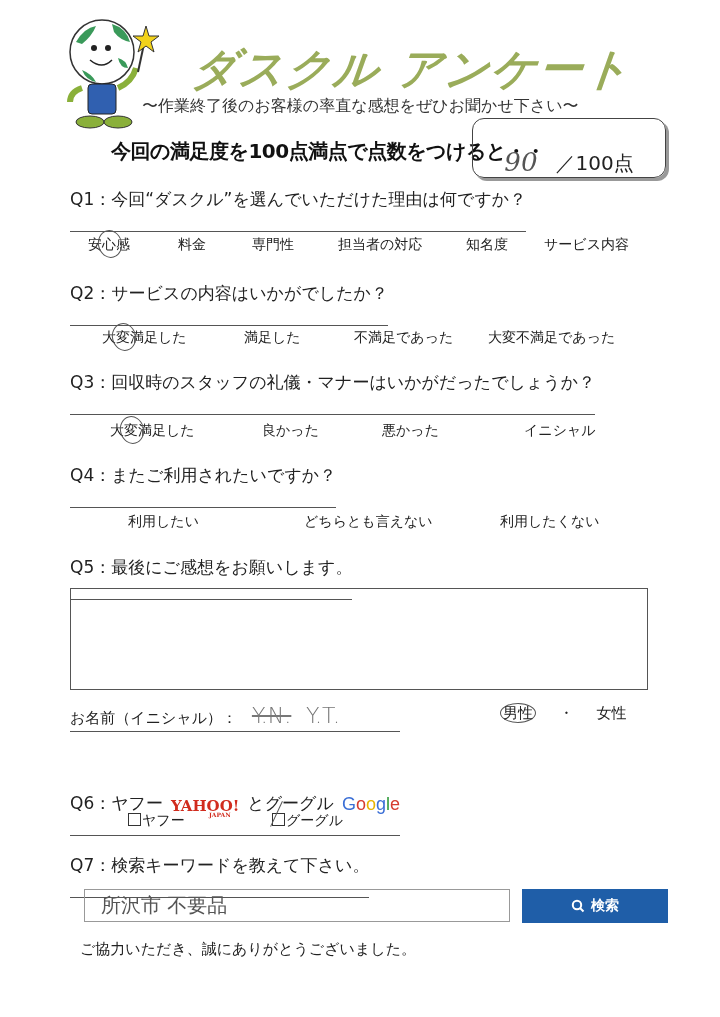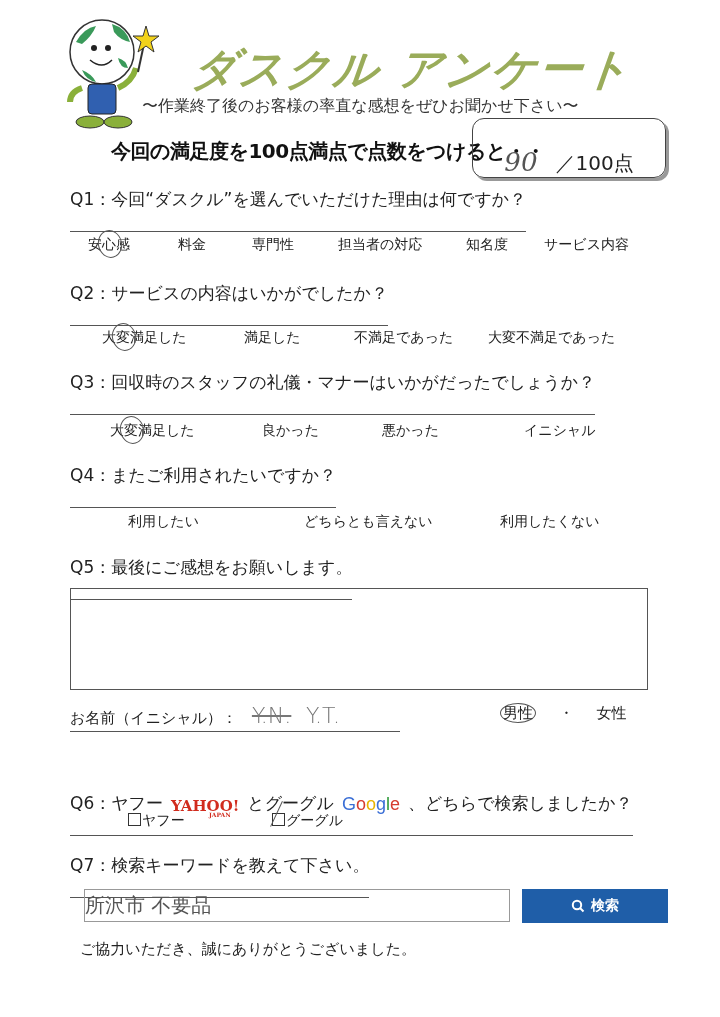--- a/index.html
+++ b/index.html
@@ -44,21 +44,21 @@
   .strike { text-decoration: line-through; }
   .gender { left: 500px; top: 704px; font-size: 15px; white-space: nowrap; }
   .gender span { margin-right: 18px; }
   .gender .sel { border: 1.2px solid #555; border-radius: 50%; padding: 0 2px; }
   .yahoo { color: #d12c1e; font-family: "DejaVu Serif", serif; font-weight: bold; font-size: 15px; position: relative; }
   .yahoo small { position: absolute; left: 38px; top: 14px; font-size: 6px; }
   .google { font-family: Liberation Sans, sans-serif; font-size: 18px; }
   .g1 { color: #3b6fd6; } .g2 { color: #d63b2f; } .g3 { color: #e8b300; } .g4 { color: #3b6fd6; } .g5 { color: #2e9a3b; } .g6 { color: #d63b2f; }
   .search-input {
     left: 84px; top: 889px; width: 426px; height: 33px; border: 1px solid #999;
-    font-size: 20px; color: #555; box-sizing: border-box; line-height: 31px;
+    font-size: 20px; color: #555; padding-left: 16px; box-sizing: border-box; line-height: 31px;
   }
   .search-btn {
     left: 522px; top: 889px; width: 146px; height: 34px; background: #1f5ea8; color: #fff;
     font-size: 14px; font-weight: bold; display: flex; align-items: center; justify-content: center; gap: 6px;
   }
   .thanks { left: 68px; top: 940px; font-size: 15px; white-space: nowrap; margin-left: 12px; }
   .check-box {
     display: inline-block; width: 11px; height: 11px; border: 1.3px solid #333; vertical-align: -1px; margin-right: 1px; position: relative;
   }
   .check-box.checked::after {
@@ -137,21 +137,20 @@
   <span class="sel">男性</span>
   <span>・</span>
   <span>女性</span>
 </div>
 
 <div class="abs q" style="top:792px; display:flex; align-items:flex-end; gap:8px">
   <span>Q6：ヤフー</span>
   <span class="yahoo"><span>YAHOO!</span><small>JAPAN</small></span>
   <span>とグーグル</span>
   <span class="google"><span class="g1">G</span><span class="g2">o</span><span class="g3">o</span><span class="g4">g</span><span class="g5">l</span><span class="g6">e</span></span>
-  <span>、どちらで検索しましたか？</span>
 </div>
 <div class="abs opts" style="top:812px">
   <span class="opt" style="left:128px"><span class="check-box"></span><span>ヤフー</span></span>
   <span class="opt" style="left:272px"><span class="check-box checked"></span><span>グーグル</span></span>
 </div>
 
 <div class="abs q" style="top:854px">Q7：検索キーワードを教えて下さい。</div>
 <div class="abs search-input">所沢市 不要品</div>
 <div class="abs search-btn">
   <svg width="14" height="14" viewBox="0 0 14 14">

